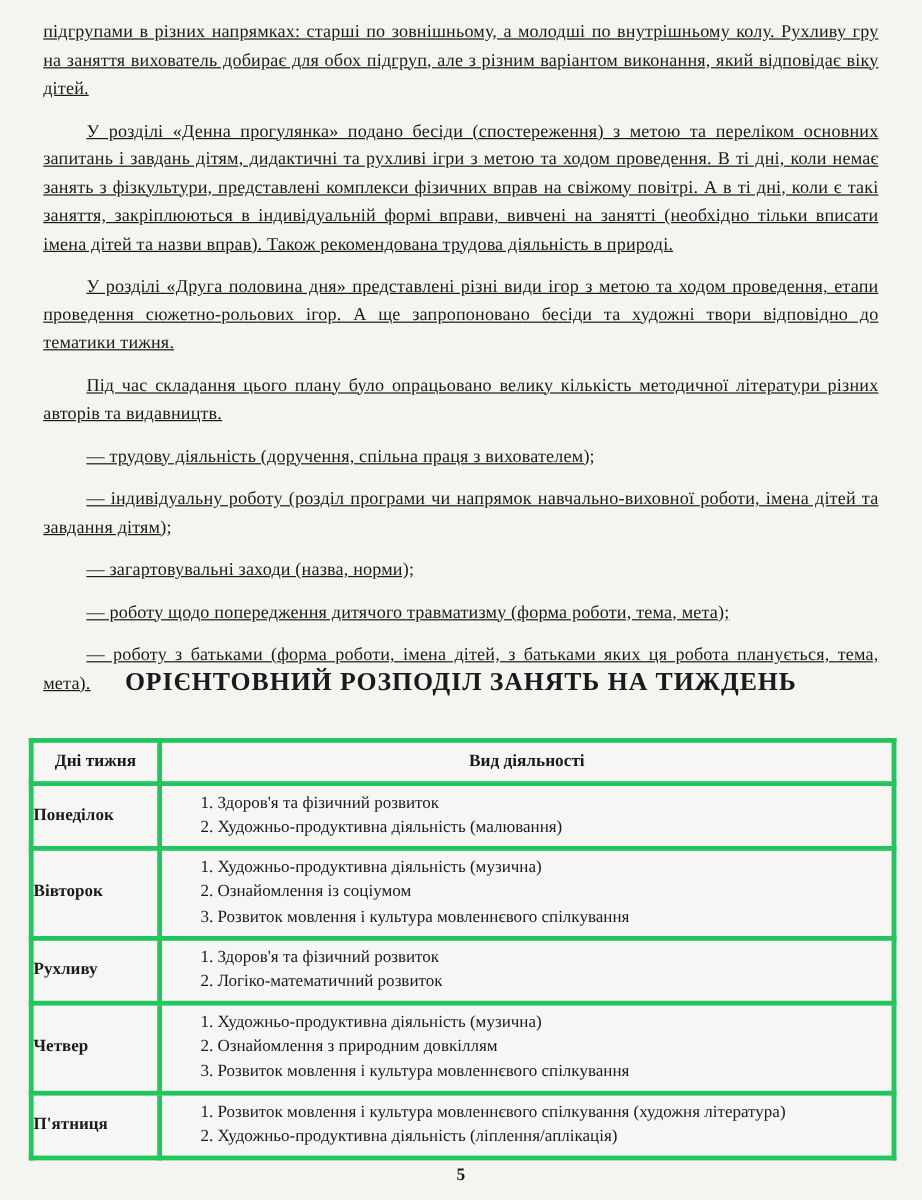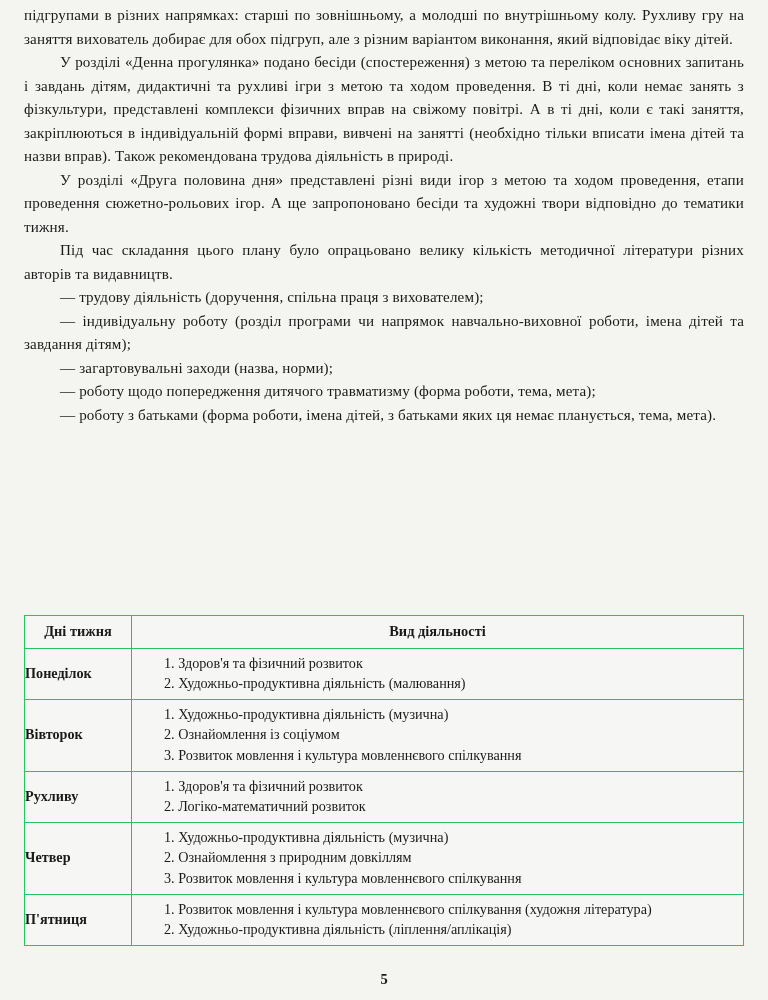--- a/index.html
+++ b/index.html
@@ -24,28 +24,29 @@
     box-sizing: border-box;
     padding: 0 24px;
   }
 
   
   .body-text {
     padding-top: 4px;
   }
 
   p.para {
-    margin: 0;
+    margin: 12px;
     text-align: justify;
     text-justify: inter-word;
     font-size: 15.1px;
     line-height: 23.5px;
     text-indent: 0;
     letter-spacing: 0.01em;
     hyphens: manual;
+    text-decoration: underline;
   }
   p.para.indent {
     text-indent: 36px;
   }
   p.para.dash {
     text-indent: 36px;
   }
 
   
   h1.section-title {
@@ -74,21 +75,21 @@
     width: 719px;
     border-collapse: collapse;
     table-layout: fixed;
     background: #f6f6f4;
   }
   table.schedule col.c-day   { width: 107px; }
   table.schedule col.c-act   { width: 612px; }
 
   table.schedule td,
   table.schedule th {
-    border: 1px solid #22c55e;
+    border: 4px solid #22c55e;
     vertical-align: middle;
     padding: 4px 0 5px 0;
     font-size: 14.2px;
     line-height: 20.6px;
   }
 
   table.schedule th {
     font-weight: bold;
     text-align: center;
     padding-top: 5px;
@@ -132,23 +133,24 @@
 
   <div class="body-text">
     <p class="para">підгрупами в різних напрямках: старші по зовнішньому, а молодші по внутрішньому колу. Рухливу гру на заняття вихователь добирає для обох підгруп, але з різним варіантом вико­нання, який відповідає віку дітей.</p>
     <p class="para indent">У розділі «Денна прогулянка» подано бесіди (спостереження) з метою та переліком основних запитань і завдань дітям, дидактичні та рухливі ігри з метою та ходом проведення. В ті дні, коли немає занять з фізкультури, представлені комплекси фізичних вправ на сві­жому повітрі. А в ті дні, коли є такі заняття, закріплюються в індивідуальній формі вправи, вивчені на занятті (необхідно тільки вписати імена дітей та назви вправ). Також рекомендо­вана трудова діяльність в природі.</p>
     <p class="para indent">У розділі «Друга половина дня» представлені різні види ігор з метою та ходом прове­дення, етапи проведення сюжетно-рольових ігор. А ще запропоновано бесіди та художні твори відповідно до тематики тижня.</p>
     <p class="para indent">Під час складання цього плану було опрацьовано велику кількість методичної літерату­ри різних авторів та видавництв.</p>
     <p class="para dash">— трудову діяльність (доручення, спільна праця з вихователем);</p>
     <p class="para dash">— індивідуальну роботу (розділ програми чи напрямок навчально-виховної роботи, імена дітей та завдання дітям);</p>
     <p class="para dash">— загартовувальні заходи (назва, норми);</p>
     <p class="para dash">— роботу щодо попередження дитячого травматизму (форма роботи, тема, мета);</p>
-    <p class="para dash">— роботу з батьками (форма роботи, імена дітей, з батьками яких ця немає плану­ється, тема, мета).</p>
+    <p class="para dash">— роботу з батьками (форма роботи, імена дітей, з батьками яких ця робота плану­ється, тема, мета).</p>
   </div>
 
+  <h1 class="section-title">ОРІЄНТОВНИЙ РОЗПОДІЛ ЗАНЯТЬ НА ТИЖДЕНЬ</h1>
 
   <div class="schedule-wrap">
     <table class="schedule">
       <colgroup>
         <col class="c-day">
         <col class="c-act">
       </colgroup>
       <thead>
         <tr>
           <th>Дні тижня</th>

